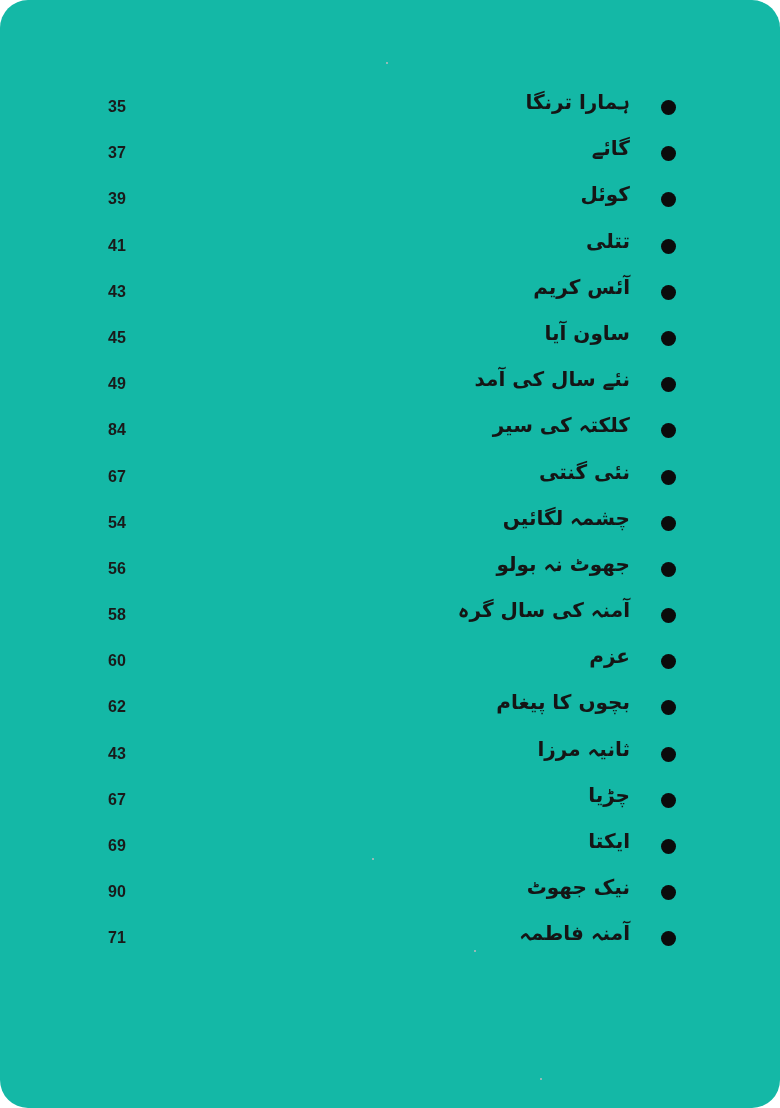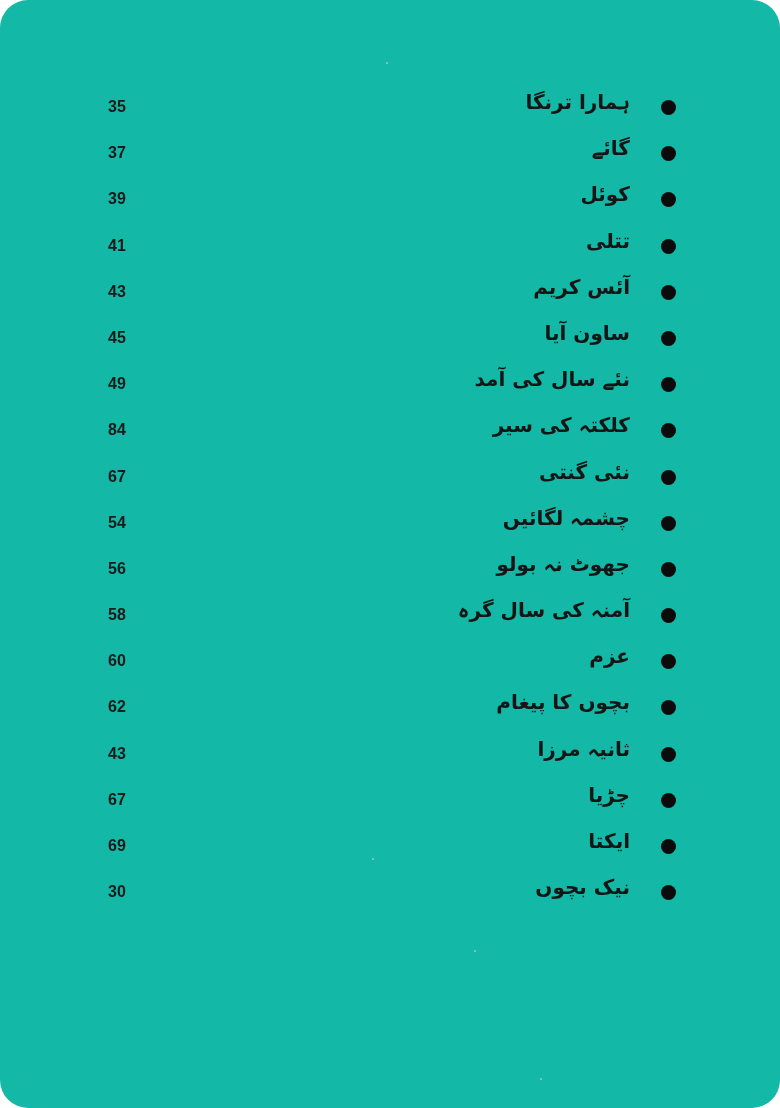--- a/index.html
+++ b/index.html
@@ -163,18 +163,23 @@
       <span class="page-num">67</span>
       <span class="title">چڑیا</span>
       <span class="bullet"></span>
     </div>
     <div class="toc-row">
       <span class="page-num">69</span>
       <span class="title">ایکتا</span>
       <span class="bullet"></span>
     </div>
     <div class="toc-row">
-      <span class="page-num">30</span>
-      <span class="title">نیک بچوں</span>
+      <span class="page-num">90</span>
+      <span class="title">نیک جھوٹ</span>
+      <span class="bullet"></span>
+    </div>
+    <div class="toc-row">
+      <span class="page-num">71</span>
+      <span class="title">آمنہ فاطمہ</span>
       <span class="bullet"></span>
     </div>
   </div>
 </div>
 
 </body></html>

